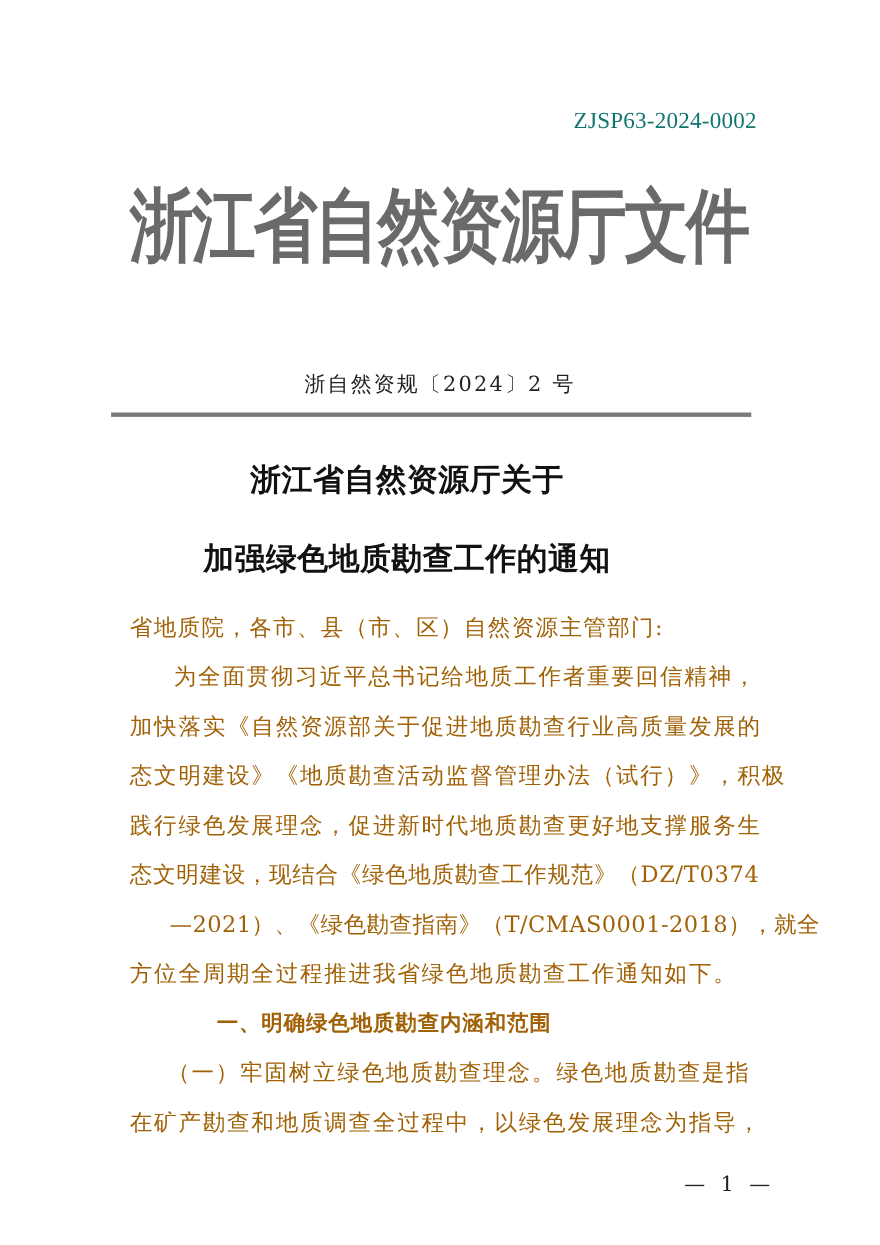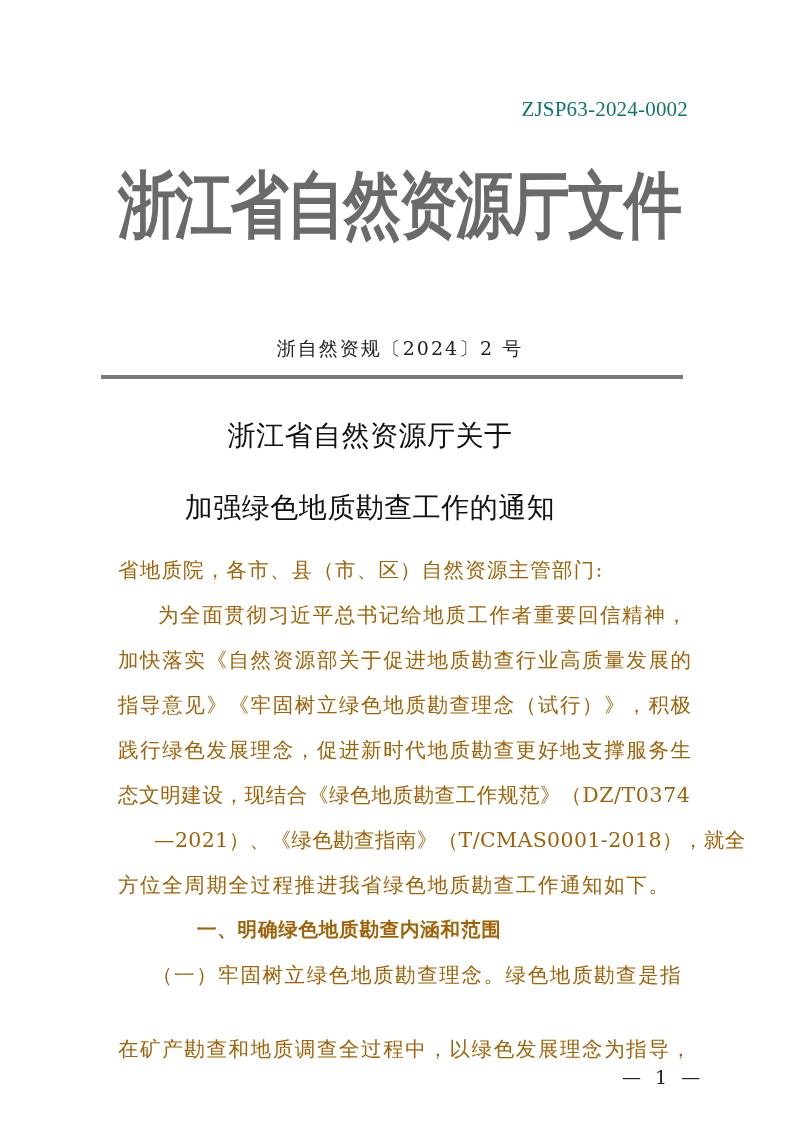--- a/index.html
+++ b/index.html
@@ -8,21 +8,21 @@
   .doc-id { position:absolute; right:112px; top:97px; font-family:"Liberation Serif",serif;
             font-size:21px; letter-spacing:0.2px; color:#0f766e; }
   .masthead { position:absolute; left:118px; top:163px; width:562px; height:86px;
               display:flex; justify-content:space-between; align-items:center;
               font-family:"DejaVu Sans",sans-serif; font-weight:bold; font-size:58px;
               color:#6a6a6a; transform:scaleY(1.25); transform-origin:center; }
   .masthead span { display:block; width:56px; text-align:center; }
   .doc-number { position:absolute; left:0; width:800px; top:336px; text-align:center;
                 font-size:19px; letter-spacing:2px; color:#222; }
   .divider { position:absolute; left:101px; width:582px; top:375px; height:4px; background:#7a7a7a; }
-  .title { position:absolute; left:0; width:740px; text-align:center; font-weight:normal;
+  .title { position:absolute; left:0; width:740px; text-align:center; font-weight:bold;
            font-size:28px; color:#111; letter-spacing:0.5px; }
   .title.l1 { top:417px; }
   .title.l2 { top:489px; }
   .body-line { position:absolute; left:118px; width:564px; font-size:20.5px; color:#a16207;
                white-space:nowrap; letter-spacing:1.6px; }
   .indent { left:158px; width:524px; }
   .heading { font-family:"DejaVu Sans",sans-serif; font-weight:bold; font-size:19.5px; letter-spacing:0.8px;margin-left:39px; }
   .page-num { position:absolute; left:622px; top:1066px; font-size:19px; color:#222; letter-spacing:4px; }
 </style>
 </head>
@@ -47,25 +47,25 @@
   <div class="doc-number">浙自然资规〔2024〕2 号</div>
   <div class="divider"></div>
 
   <div class="title l1">浙江省自然资源厅关于</div>
   <div class="title l2">加强绿色地质勘查工作的通知</div>
 
   <div class="body-line" style="top:556px; letter-spacing:1.2px;">省地质院，各市、县（市、区）自然资源主管部门:</div>
 
   <div class="body-line indent" style="top:601px;">为全面贯彻习近平总书记给地质工作者重要回信精神，</div>
   <div class="body-line" style="top:646px;text-align:right;">加快落实《自然资源部关于促进地质勘查行业高质量发展的</div>
-  <div class="body-line" style="top:691px;">指导意见》《牢固树立绿色地质勘查理念（试行）》，积极</div>
+  <div class="body-line" style="top:691px;">态文明建设》《地质勘查活动监督管理办法（试行）》，积极</div>
   <div class="body-line" style="top:736px;">践行绿色发展理念，促进新时代地质勘查更好地支撑服务生</div>
   <div class="body-line" style="top:781px; letter-spacing:0.6px;text-align:center;">态文明建设，现结合《绿色地质勘查工作规范》（DZ/T0374</div>
   <div class="body-line" style="top:826px; letter-spacing:0.4px;margin-left:36px;">—2021）、《绿色勘查指南》（T/CMAS0001-2018），就全</div>
   <div class="body-line" style="top:871px;">方位全周期全过程推进我省绿色地质勘查工作通知如下。</div>
 
   <div class="body-line indent heading" style="top:916px;">一、明确绿色地质勘查内涵和范围</div>
 
   <div class="body-line indent" style="top:961px; left:152px; width:530px;">（一）牢固树立绿色地质勘查理念。绿色地质勘查是指</div>
-  <div class="body-line" style="top:1035px;">在矿产勘查和地质调查全过程中，以绿色发展理念为指导，</div>
+  <div class="body-line" style="top:1006px;">在矿产勘查和地质调查全过程中，以绿色发展理念为指导，</div>
 
   <div class="page-num">— 1 —</div>
 </div>
 
 </body></html>

